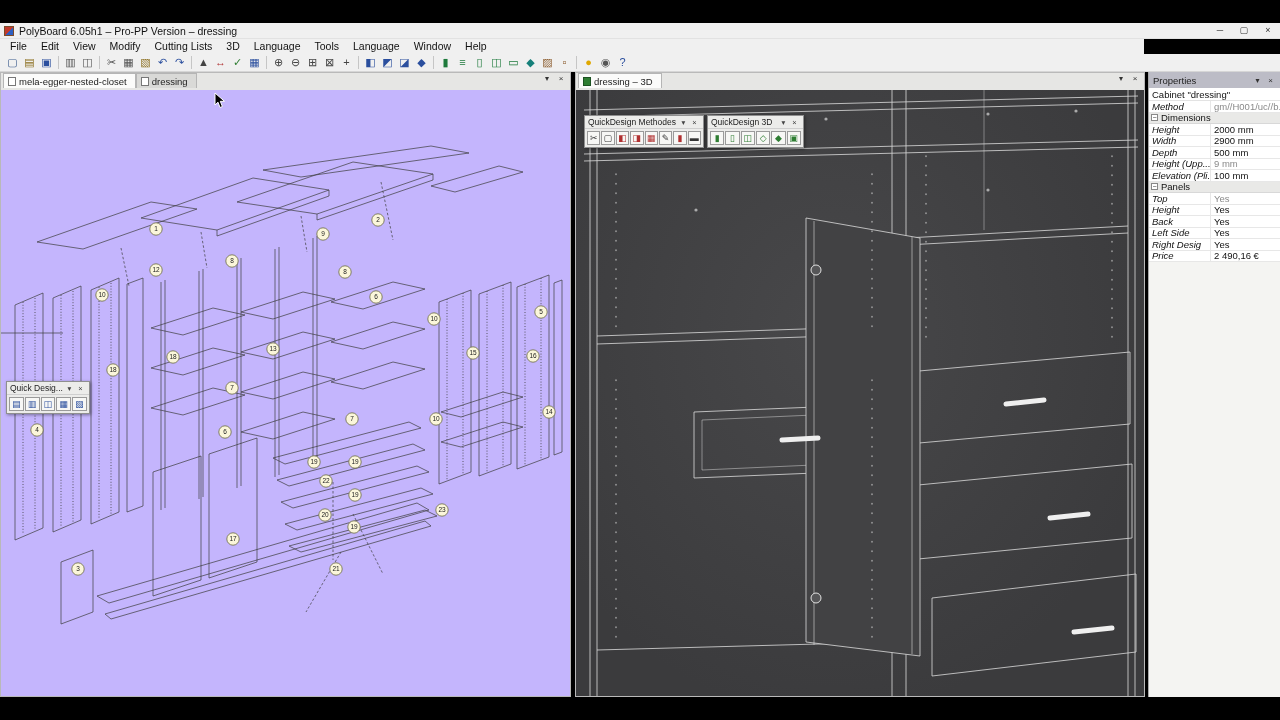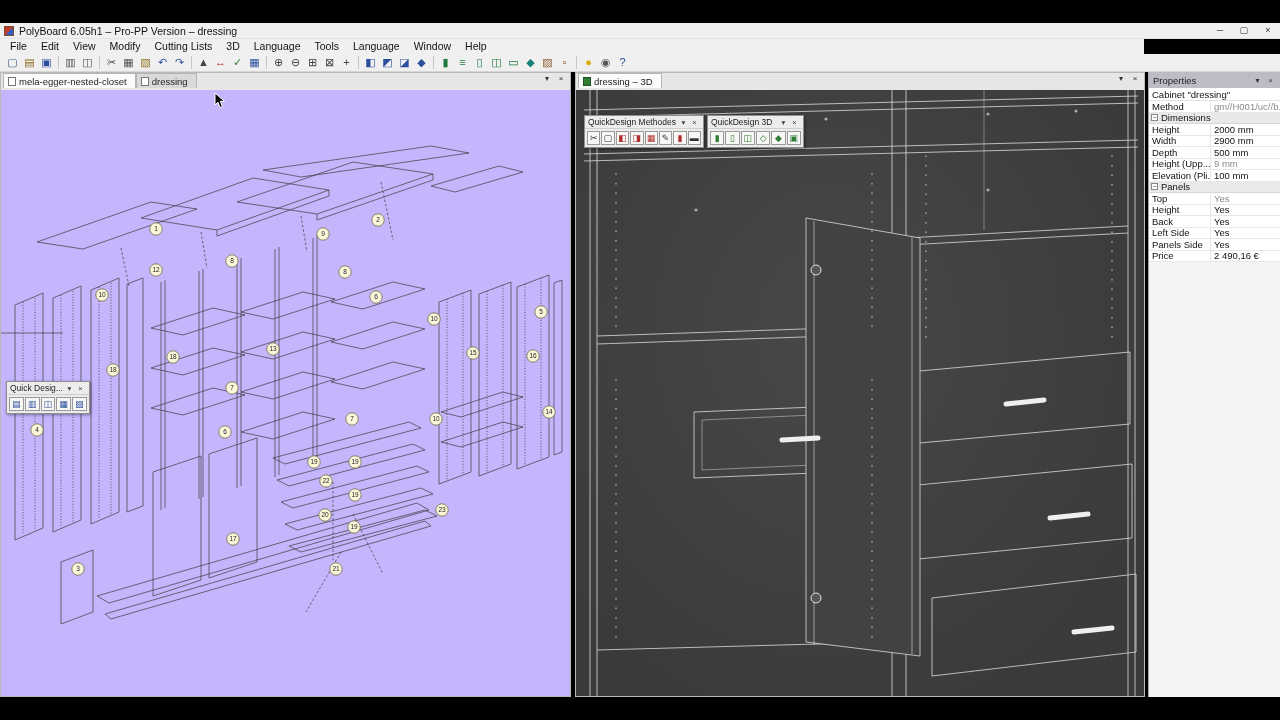--- a/index.html
+++ b/index.html
@@ -56,21 +56,21 @@
   
   .props { position:absolute; left:1148px; top:72px; width:132px; height:625px; background:#f4f4f2;
            border-left:1px solid #a9a9a9; font-size:9.5px; color:#111; }
   .props-header { height:14px; background:#bcbcc6; display:flex; align-items:center; padding:8px 4px; color:#222; }
   .props-header .ph-btns { margin-left:auto; display:flex; gap:2px; }
   .ph-btn { width:11px; text-align:center; font-size:8px; color:#333; }
   .cab-row { height:13px; background:#fff; display:flex; align-items:center; padding-left:3px;
              border-bottom:1px solid #e3e3e3; white-space:nowrap; overflow:hidden; }
   .prop-row { display:flex; height:11.5px; align-items:center; background:#fff;
               border-bottom:1px solid #e7e7e7; padding-left:3px; }
-  .prop-row .lab { width:58px; white-space:nowrap; overflow:hidden; }
+  .prop-row .lab { width:58px; white-space:nowrap; overflow:hidden;font-style:italic; }
   .prop-row .val { flex:1; border-left:1px solid #e7e7e7; padding-left:3px; white-space:nowrap; overflow:hidden; }
   .val.dim { color:#8a8a8a; }
   .section-row { display:flex; align-items:center; gap:3px; height:11.5px; background:#e9e9e7;
                  border-bottom:1px solid #d8d8d8; padding-left:2px; }
   .minibox { width:7px; height:7px; border:1px solid #888; background:#fff; font-size:7px;
              line-height:5px; text-align:center; color:#333; }
 
   .black-bar { position:absolute; left:0; width:1280px; background:#000; }
   .cursor { position:absolute; left:214px; top:92px; z-index:20; pointer-events:none; }
 </style>
@@ -537,21 +537,21 @@
     </div>
     <div class="prop-row">
       <span class="lab">Back</span>
       <span class="val">Yes</span>
     </div>
     <div class="prop-row">
       <span class="lab">Left Side</span>
       <span class="val">Yes</span>
     </div>
     <div class="prop-row">
-      <span class="lab">Panels Side</span>
+      <span class="lab">Right Desig</span>
       <span class="val">Yes</span>
     </div>
 
     <div class="prop-row">
       <span class="lab">Price</span>
       <span class="val">2 490,16 €</span>
     </div>
   </div>
 
   <svg class="cursor" width="12" height="17" viewBox="0 0 12 17">

